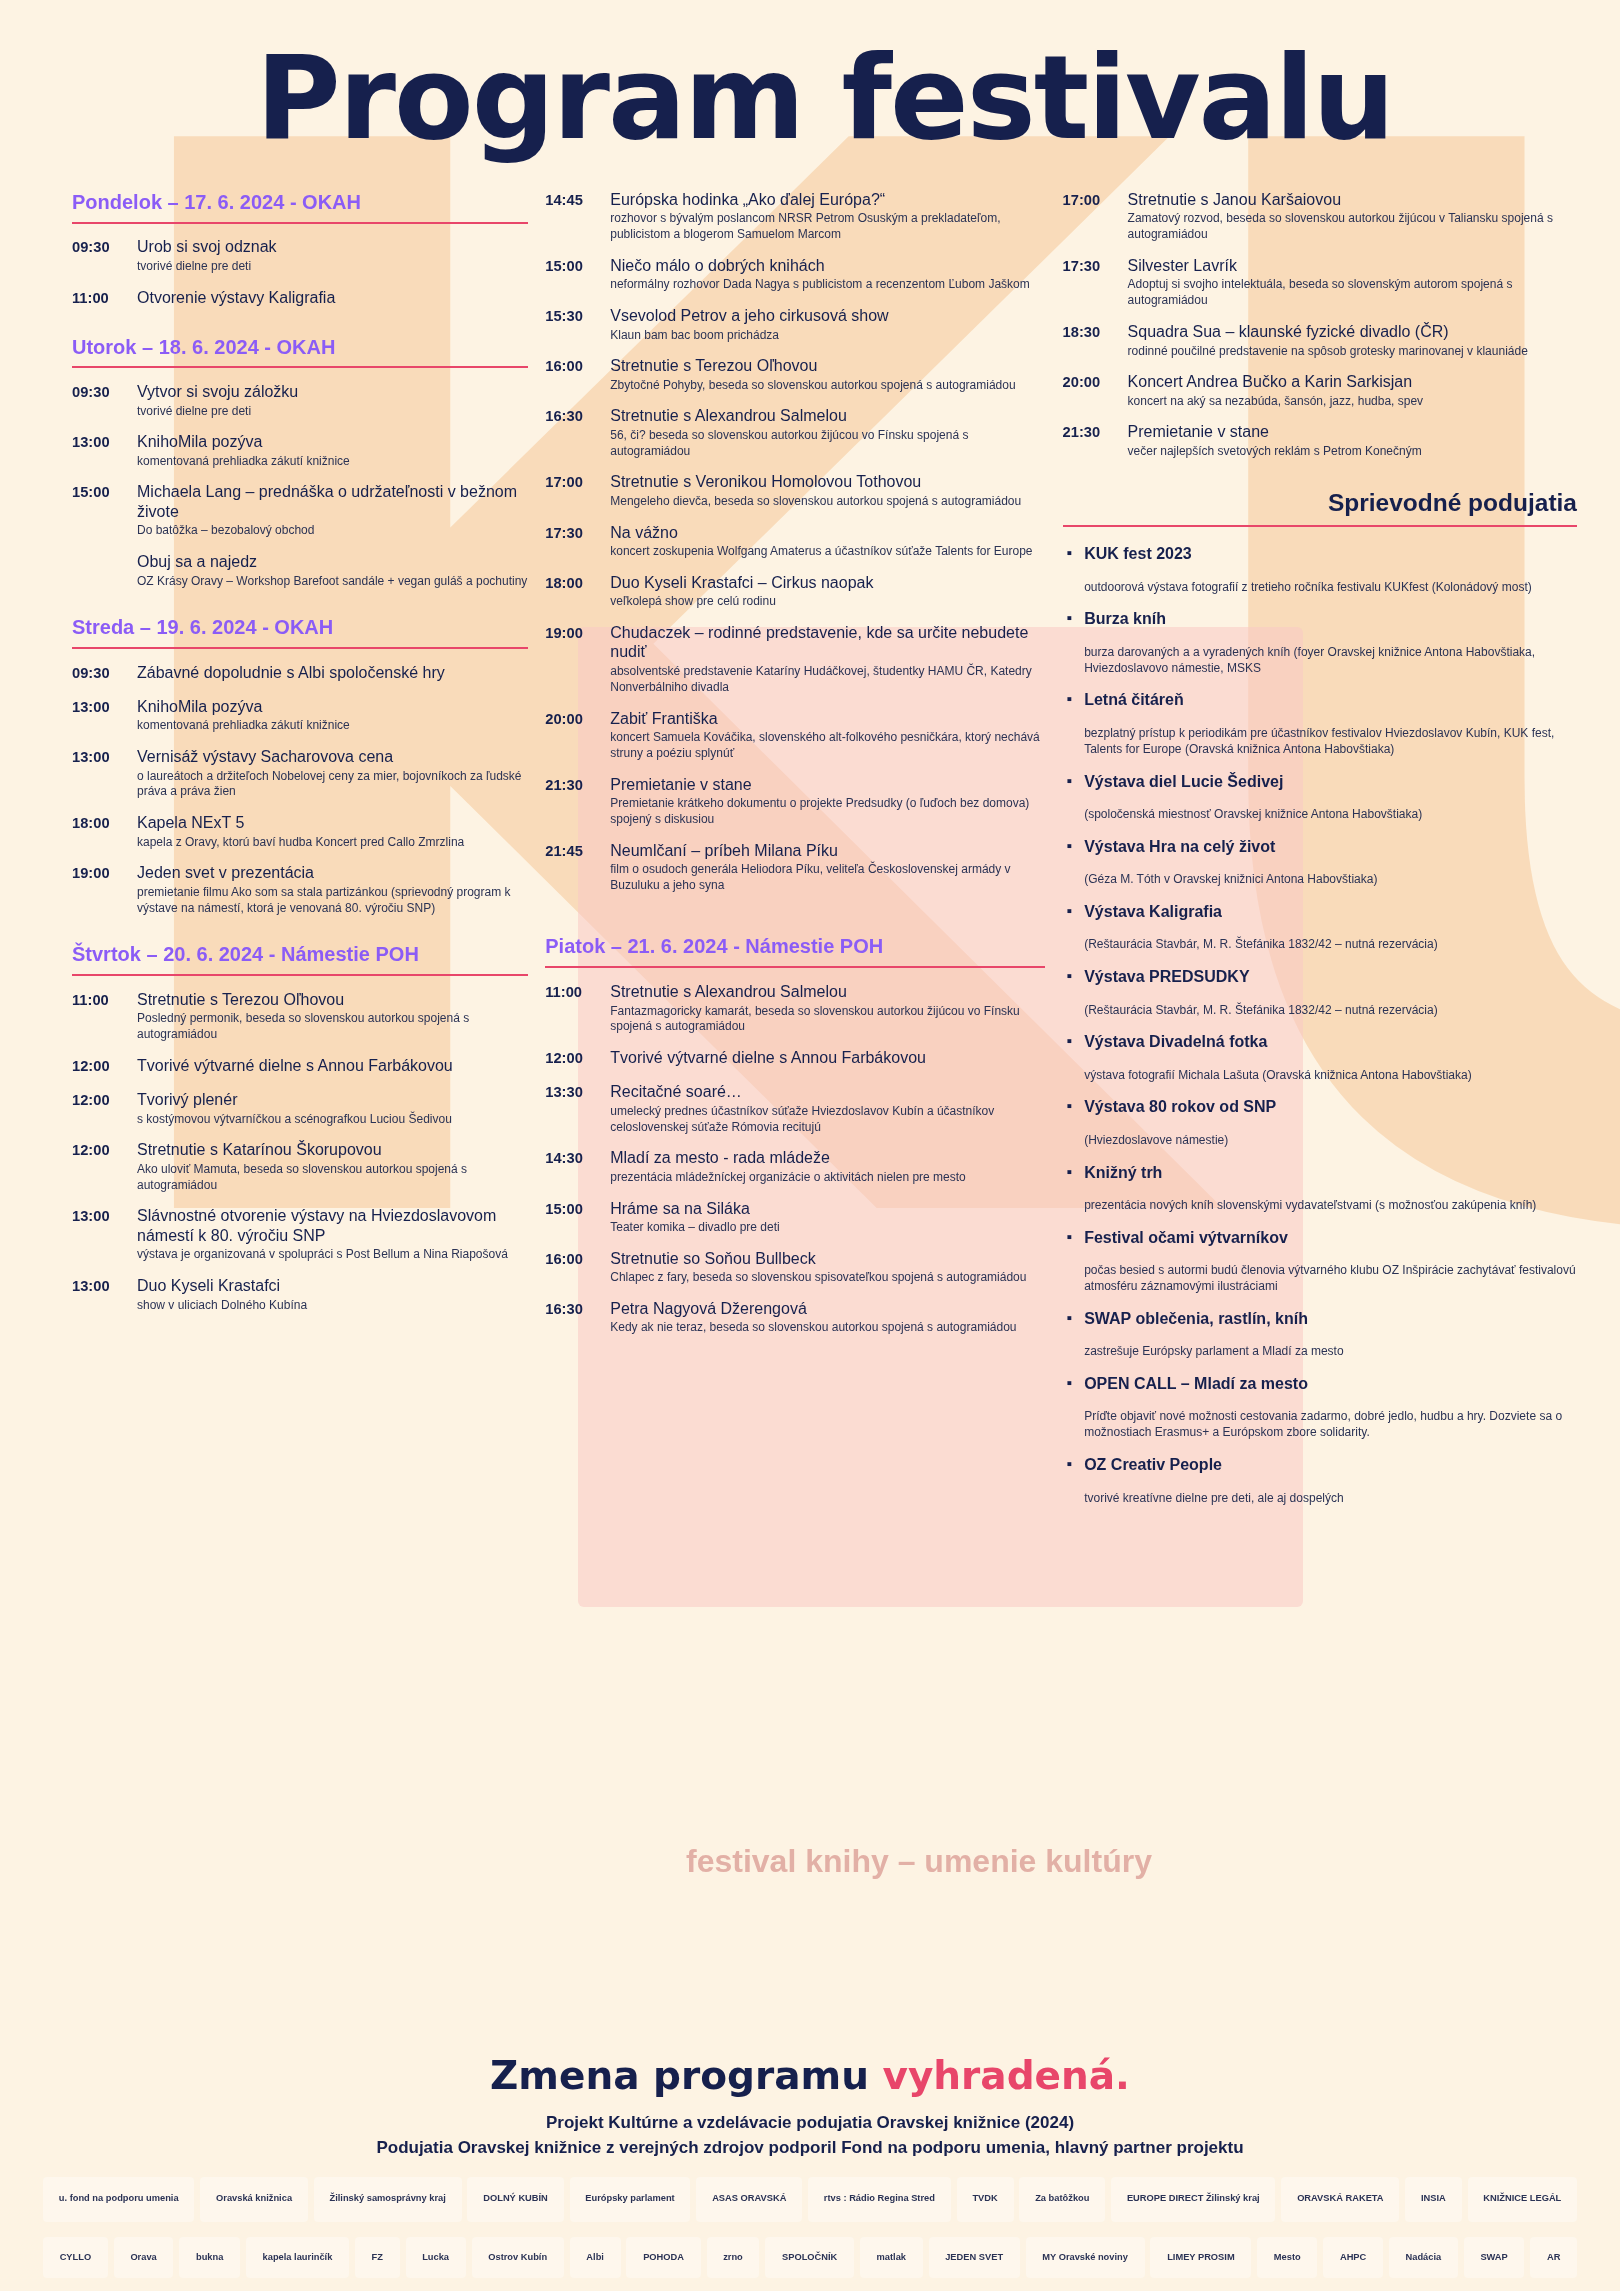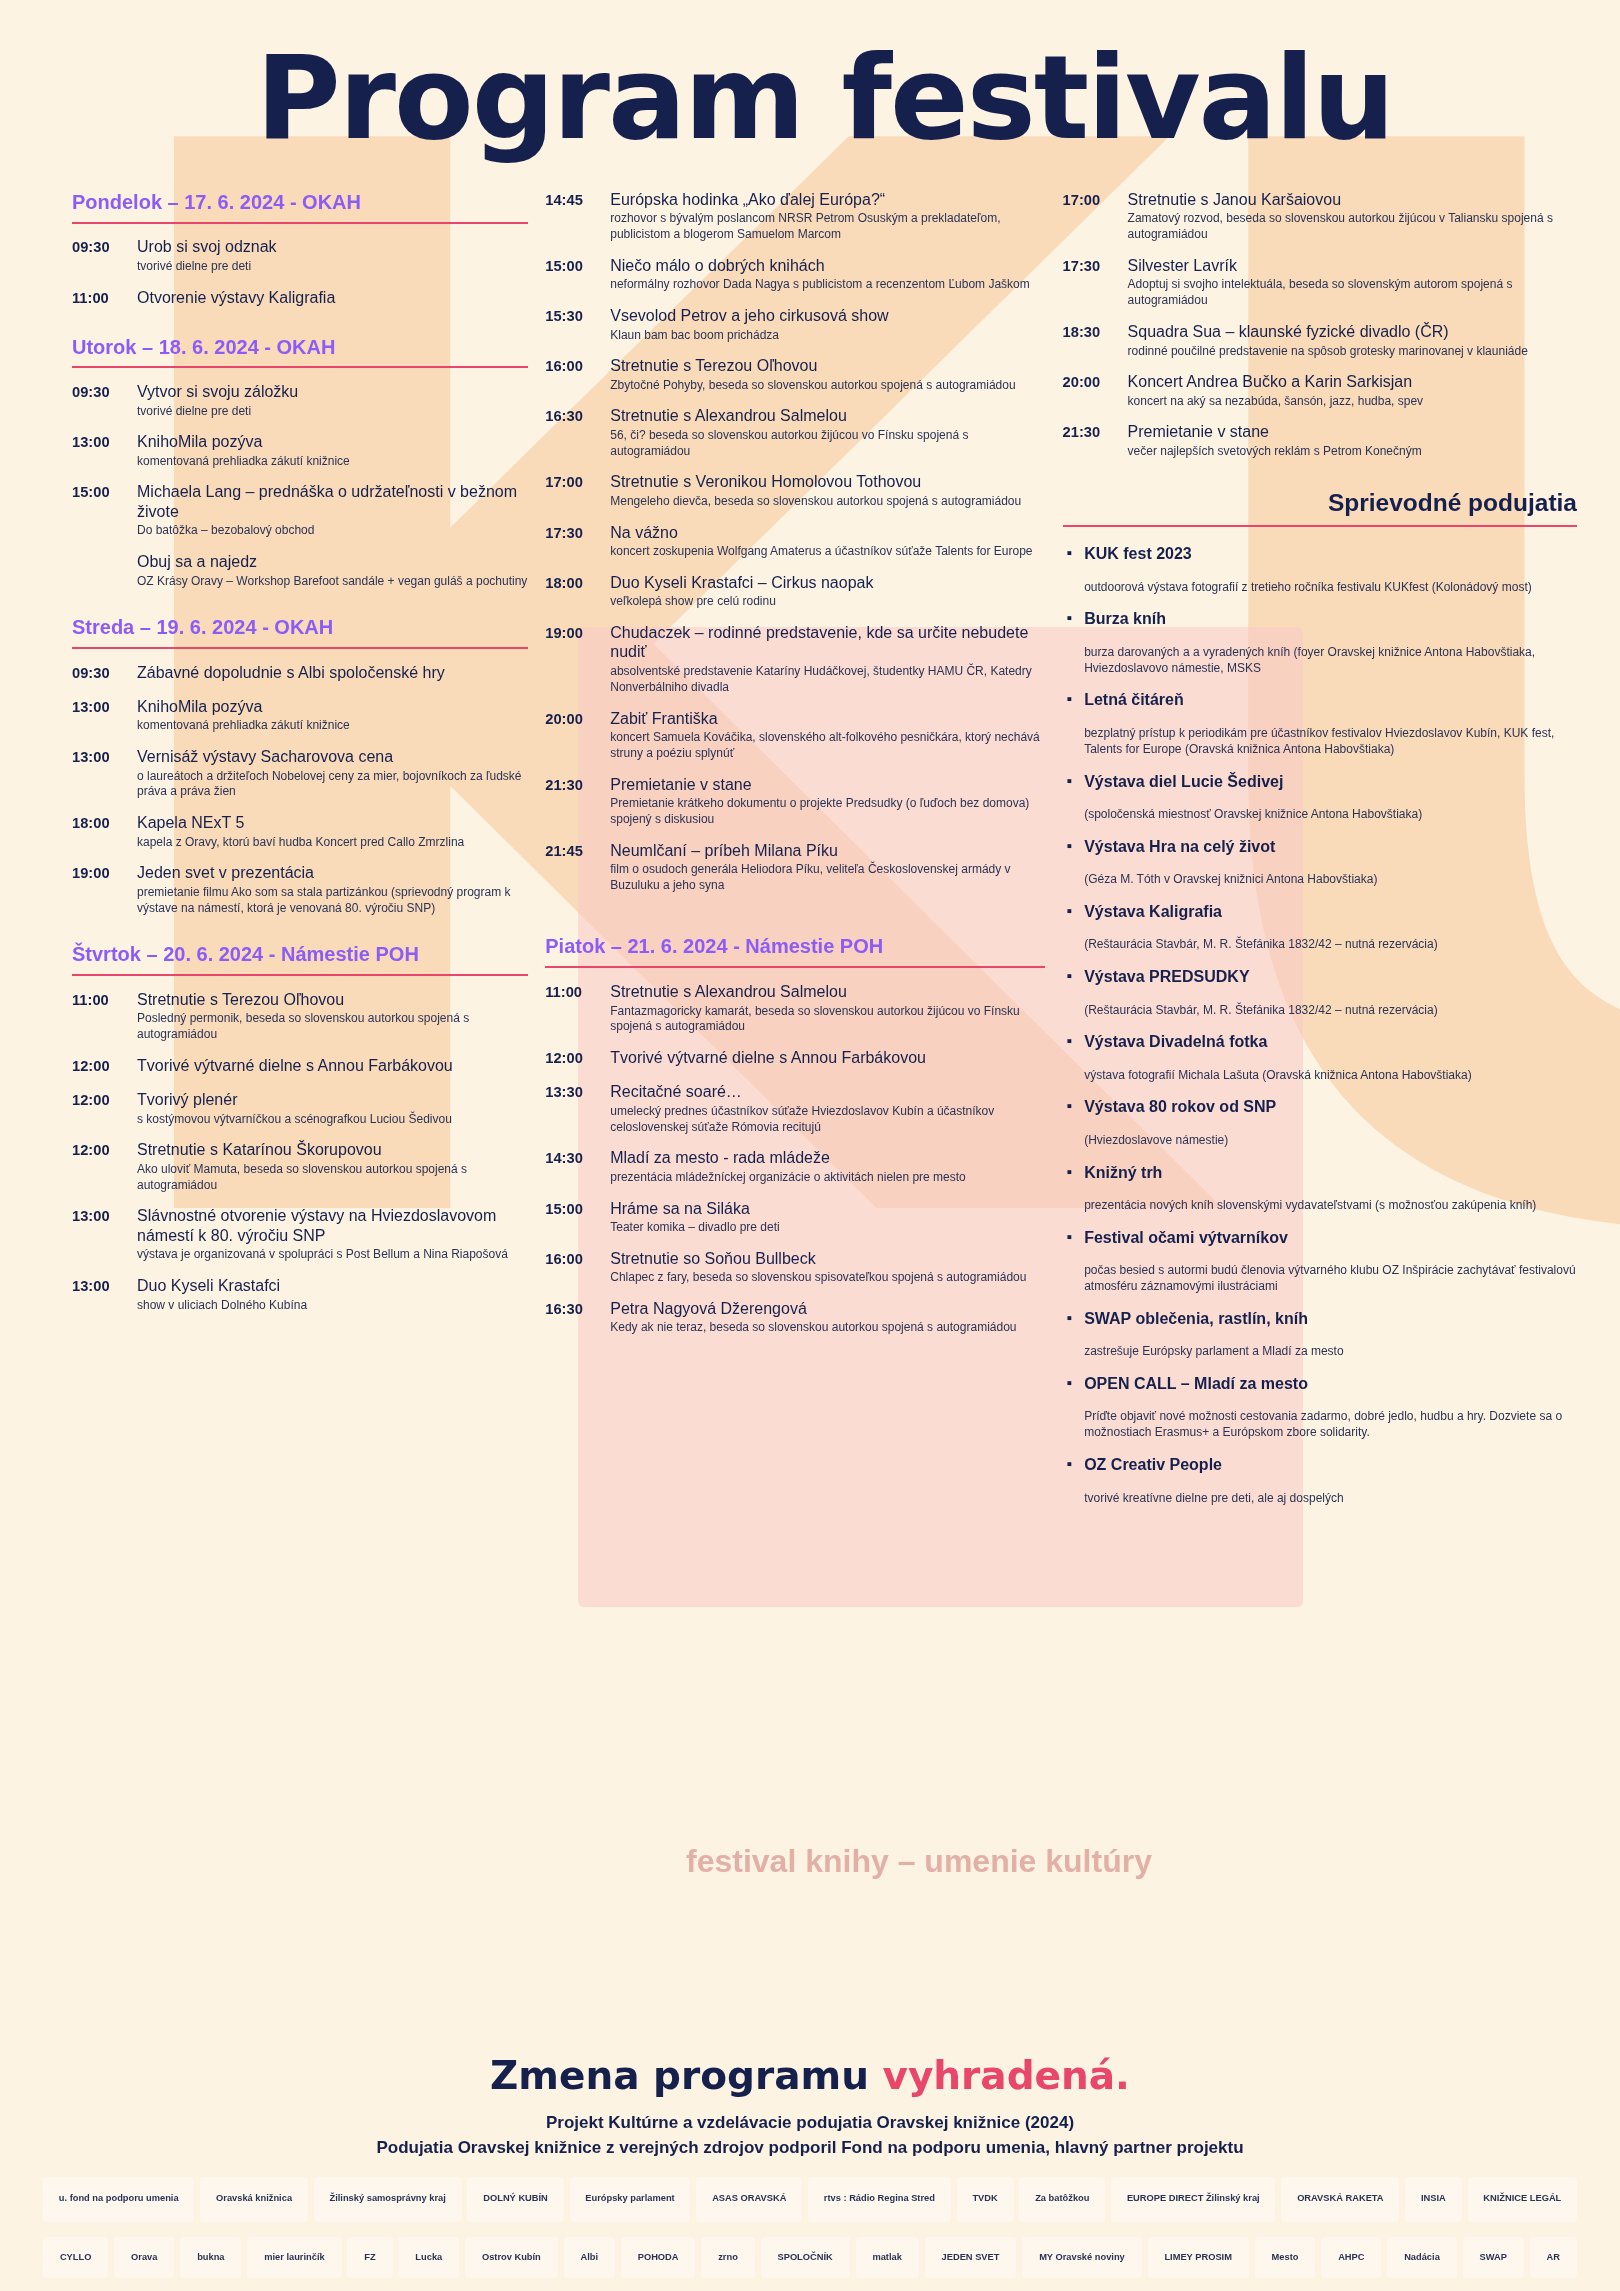--- a/index.html
+++ b/index.html
@@ -628,21 +628,21 @@
     <div class="logo">EUROPE DIRECT Žilinský kraj</div>
     <div class="logo">ORAVSKÁ RAKETA</div>
     <div class="logo">INSIA</div>
     <div class="logo">KNIŽNICE LEGÁL</div>
   </div>
 
   <div class="logos row2">
     <div class="logo">CYLLO</div>
     <div class="logo">Orava</div>
     <div class="logo">bukna</div>
-    <div class="logo">mier laurinčík</div>
+    <div class="logo">kapela laurinčík</div>
     <div class="logo">FZ</div>
     <div class="logo">Lucka</div>
     <div class="logo">Ostrov Kubín</div>
     <div class="logo">Albi</div>
     <div class="logo">POHODA</div>
     <div class="logo">zrno</div>
     <div class="logo">SPOLOČNÍK</div>
     <div class="logo">matlak</div>
     <div class="logo">JEDEN SVET</div>
     <div class="logo">MY Oravské noviny</div>

